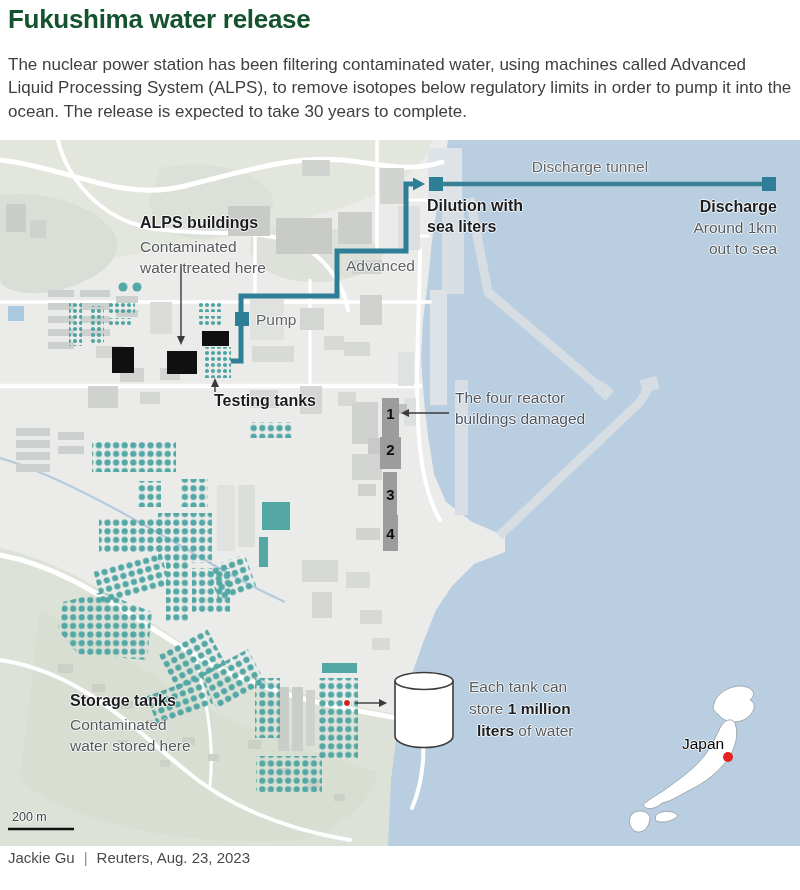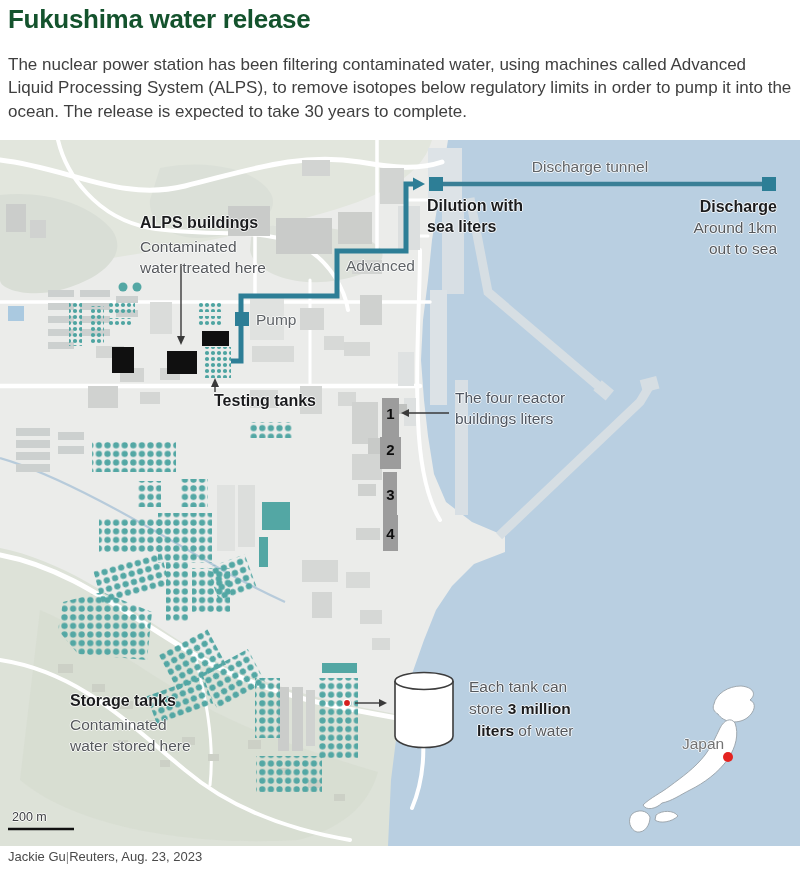--- a/index.html
+++ b/index.html
@@ -18,21 +18,21 @@
                 1px 0 0 rgba(255,255,255,.75), -1px 0 0 rgba(255,255,255,.75);
   }
   .bold { font-weight:700; color:#1b1c1e; font-size:16px; }
   .light { color:#5f6367; }
   .right { text-align:right; }
   .center { text-align:center; }
   .pre { white-space:pre; }
   .num { position:absolute; width:17px; text-align:center; font-weight:700; font-size:15px; color:#0d0d0d; }
   .ftr { position:absolute; left:8px; top:849px; width:784px; }
   .src { font-size:13.5px; color:#4a4a4a; margin:0 0 9px 0; }
-  .byline { font-size:13px; color:#4a4a4a; display:flex; align-items:flex-end; }
+  .byline { font-size:15px; color:#4a4a4a; display:flex; gap:9px; align-items:flex-end; }
   .sep { color:#8f8f8f; }
 </style>
 </head>
 <body>
 
 <div class="page">
 
   <div class="hdr">
     <h1 class="title">Fukushima water release</h1>
     <p class="intro">The nuclear power station has been filtering contaminated water, using machines called Advanced Liquid Processing System (ALPS), to remove isotopes below regulatory limits in order to pump it into the ocean. The release is expected to take 30 years to complete.</p>
@@ -278,41 +278,41 @@
     <div class="lbl" style="left:121px; top:72px;margin-left:19px;">
       <div class="bold">ALPS buildings</div>
       <div style="margin-top:3px;">Contaminated</div>
       <div>water treated here</div>
     </div>
 
     <div class="lbl bold" style="left:166px; top:250px;margin-left:48px;">Testing tanks</div>
 
     <div class="lbl" style="left:455px; top:247px; color:#4e5560;">
       <div>The four reactor</div>
-      <div>buildings liters</div>
+      <div>buildings damaged</div>
     </div>
 
     <div class="num" style="left:382px; top:265px;">1</div>
     <div class="num" style="left:382px; top:301px;">2</div>
     <div class="num" style="left:382px; top:346px;">3</div>
     <div class="num" style="left:382px; top:385px;">4</div>
 
     <div class="lbl" style="left:70px; top:550px;">
       <div class="bold">Storage tanks</div>
       <div style="margin-top:3px;">Contaminated</div>
       <div>water stored here</div>
     </div>
 
     <div class="lbl" style="left:469px; top:536px; line-height:22px;">
       <div>Each tank can</div>
-      <div><span class="pre">store </span><span class="bold" style="font-size:15.5px;">3 million</span></div>
+      <div><span class="pre">store </span><span class="bold" style="font-size:15.5px;">1 million</span></div>
       <div><span class="bold" style="font-size:15.5px;padding-left:8px;">liters</span><span class="pre"> of water</span></div>
     </div>
 
-    <div class="lbl" style="left:682px; top:593px; color:#737373;">Japan</div>
+    <div class="lbl" style="left:682px; top:593px; color:#000000;">Japan</div>
 
     <div class="lbl" style="left:12px; top:667px; font-size:12.5px; color:#3f4144;">200 m</div>
   </div>
 
   <div class="ftr">
     <div class="byline">
       <span>Jackie Gu</span>
       <span class="sep">|</span>
       <span>Reuters, Aug. 23, 2023</span>
     </div>

